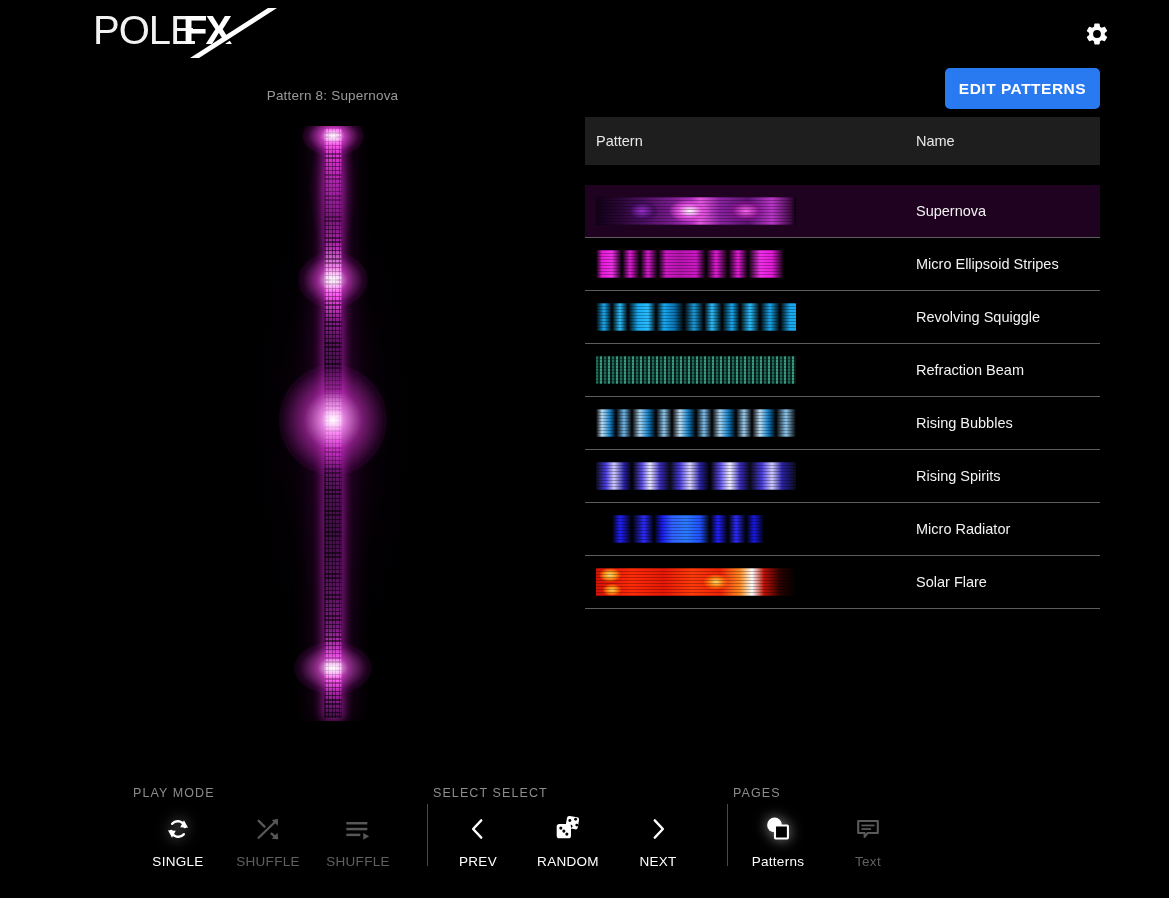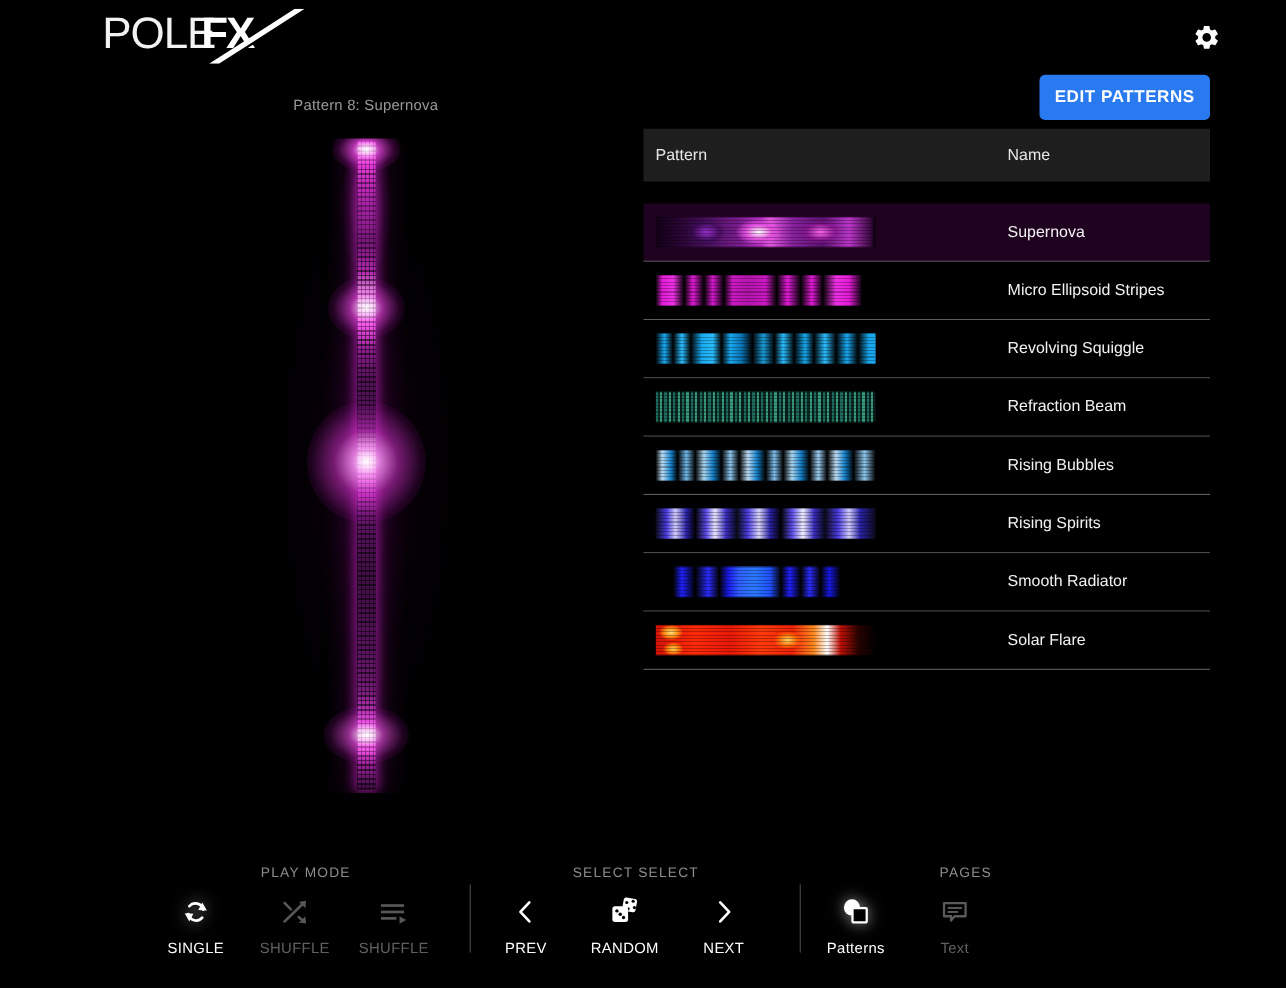--- a/index.html
+++ b/index.html
@@ -256,21 +256,21 @@
   }
 
   
   .controls {
     position: absolute;
     left: 0; top: 778px;
     width: 1169px; height: 120px;
   }
   .group {
     position: absolute;
-    text-align: center;
+    text-align: left;
   }
   .group-title {
     font-size: 12.5px;
     color: #8c8c8c;
     letter-spacing: 1.1px;
     margin-bottom: 12px;
   }
   .group-items { display: flex; align-items: flex-start; }
   .ctl {
     display: flex; flex-direction: column; align-items: center;
@@ -407,21 +407,21 @@
       </div>
       <div class="name-cell">Rising Spirits</div>
     </div>
 
     <div class="row">
       <div class="thumb-cell">
         <div class="thumb t-radiator">
             <div class="stripes"></div>
           </div>
       </div>
-      <div class="name-cell">Smooth Radiator</div>
+      <div class="name-cell">Micro Radiator</div>
     </div>
 
 
     <div class="row">
       <div class="thumb-cell">
         <div class="thumb t-solar">
             <div class="stripes"></div>
           </div>
       </div>
       <div class="name-cell">Solar Flare</div>

